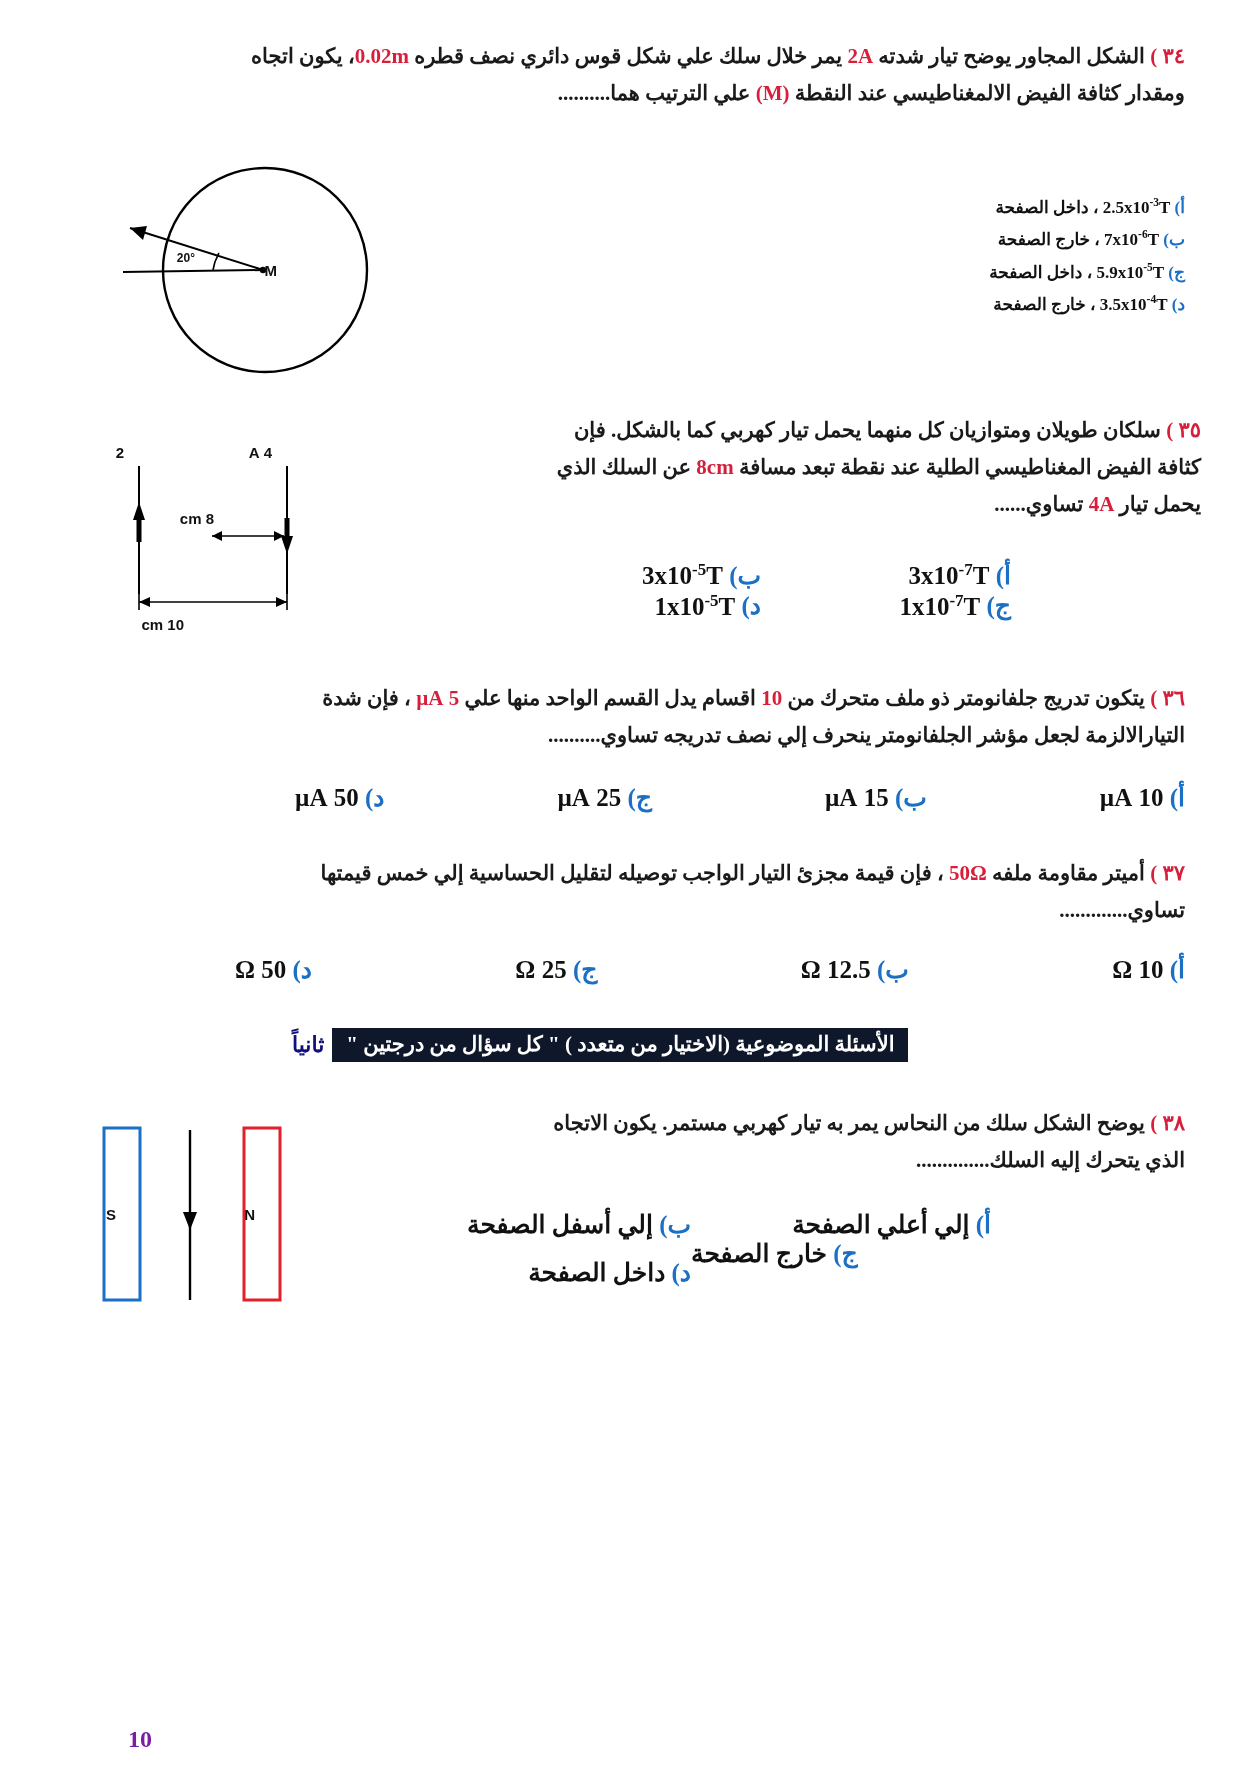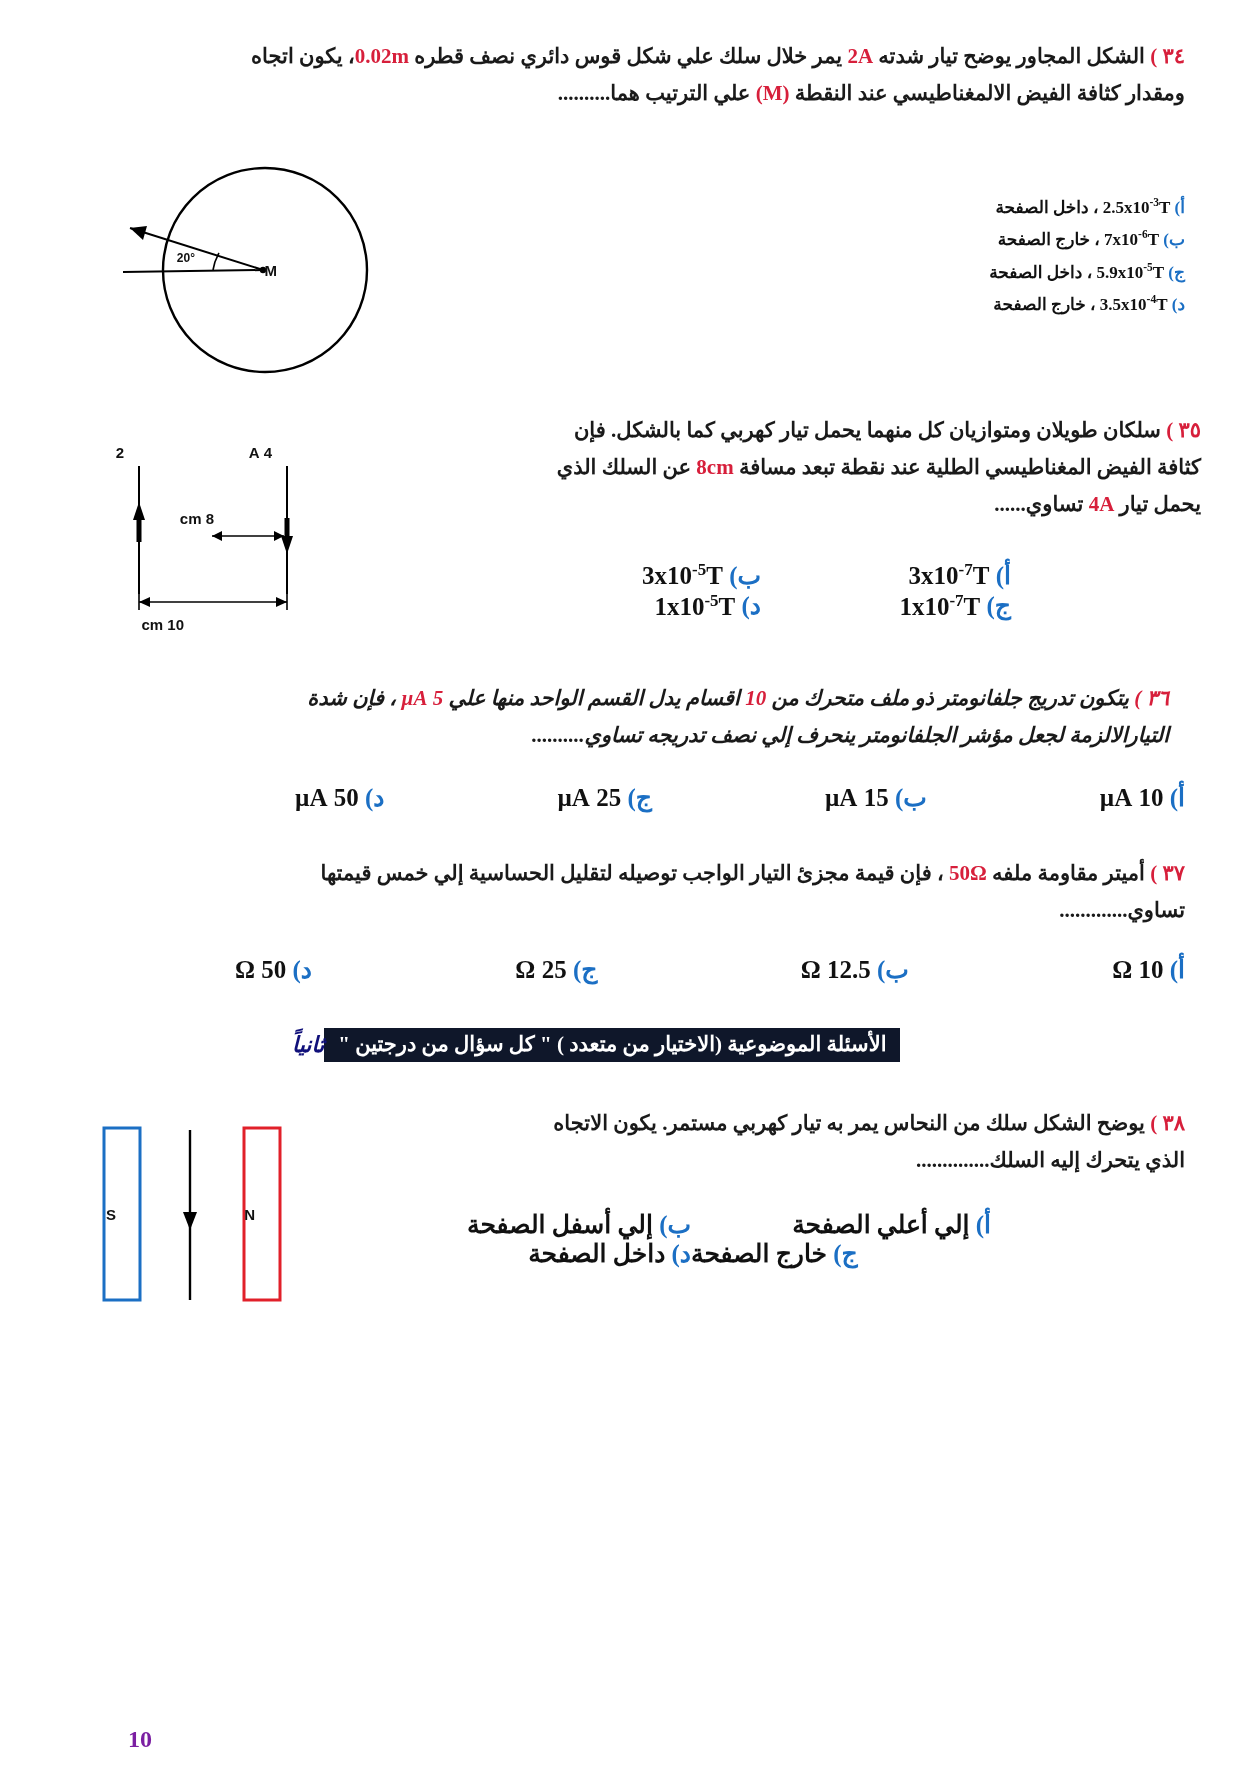--- a/index.html
+++ b/index.html
@@ -97,24 +97,23 @@
     font-size: 21px;
     font-weight: 700;
     padding: 5px 14px 6px 14px;
     line-height: 1.1;
     white-space: nowrap;
   }
   .banner-label {
     color: #10107a;
     font-size: 22px;
     font-weight: 700;
-    margin-right: 0;
+    margin-right: 8px;
     margin-left: 6px;
     white-space: nowrap;
-    font-style: italic;
   }
 
   
   .footer-right {
     position: absolute;
     right: 262px;
     bottom: 38px;
     color: #d71f3b;
     font-size: 22px;
     font-weight: 700;
@@ -251,21 +250,21 @@
 
       <line x1="27" y1="162" x2="27" y2="178" stroke="#000" stroke-width="1.6"></line>
       <line x1="175" y1="162" x2="175" y2="178" stroke="#000" stroke-width="1.6"></line>
       <line x1="27" y1="170" x2="175" y2="170" stroke="#000" stroke-width="1.6"></line>
       <polygon points="27,170 38,165 38,175" fill="#000"></polygon>
       <polygon points="175,170 164,165 164,175" fill="#000"></polygon>
       <text class="svg-label" x="72" y="198">10 cm</text>
     </svg>
   </div>
 
-  <div class="q-block" style="right:72px; top:680px; width:950px;font-style:italic;">
+  <div class="q-block" style="right:56px; top:680px; width:950px;">
     <div class="q-text">
       <span class="num">٣٦</span>
       <span class="num">)</span>
       <span>يتكون تدريج جلفانومتر ذو ملف متحرك من </span><span class="red">10</span><span> اقسام يدل القسم الواحد منها علي </span><span class="red">5 µA</span><span> ، فإن شدة التيارالالزمة لجعل مؤشر الجلفانومتر ينحرف إلي نصف تدريجه تساوي..........</span>
     </div>
   </div>
 
   <div class="q-block" style="right:56px; top:783px; width:890px;">
     <div class="opt-grid4">
       <span class="opt" style="font-size:25px;font-weight:700;">
@@ -338,21 +337,21 @@
       <span class="opt" style="width:300px;text-align:right;font-size:25px;font-weight:700;">
         <span class="lbl">ب)</span>
         <span class="val">إلي أسفل الصفحة</span>
       </span>
     </div>
     <div class="opt-grid2" style="justify-content:flex-start;">
       <span class="opt" style="width:300px;text-align:left;font-size:25px;font-weight:700;">
         <span class="lbl">ج)</span>
         <span class="val">خارج الصفحة</span>
       </span>
-      <span class="opt" style="width:300px;text-align:right;font-size:25px;font-weight:700;">
+      <span class="opt" style="width:300px;text-align:right;font-size:25px;font-weight:700;margin-top:19px;">
         <span class="lbl">د)</span>
         <span class="val">داخل الصفحة</span>
       </span>
     </div>
   </div>
 
   <div class="fig" style="left:90px; top:1118px;">
     <svg width="240" height="210" viewBox="0 0 240 210">
 
       <rect x="14" y="10" width="36" height="172" fill="none" stroke="#1b6fc4" stroke-width="3"></rect>

